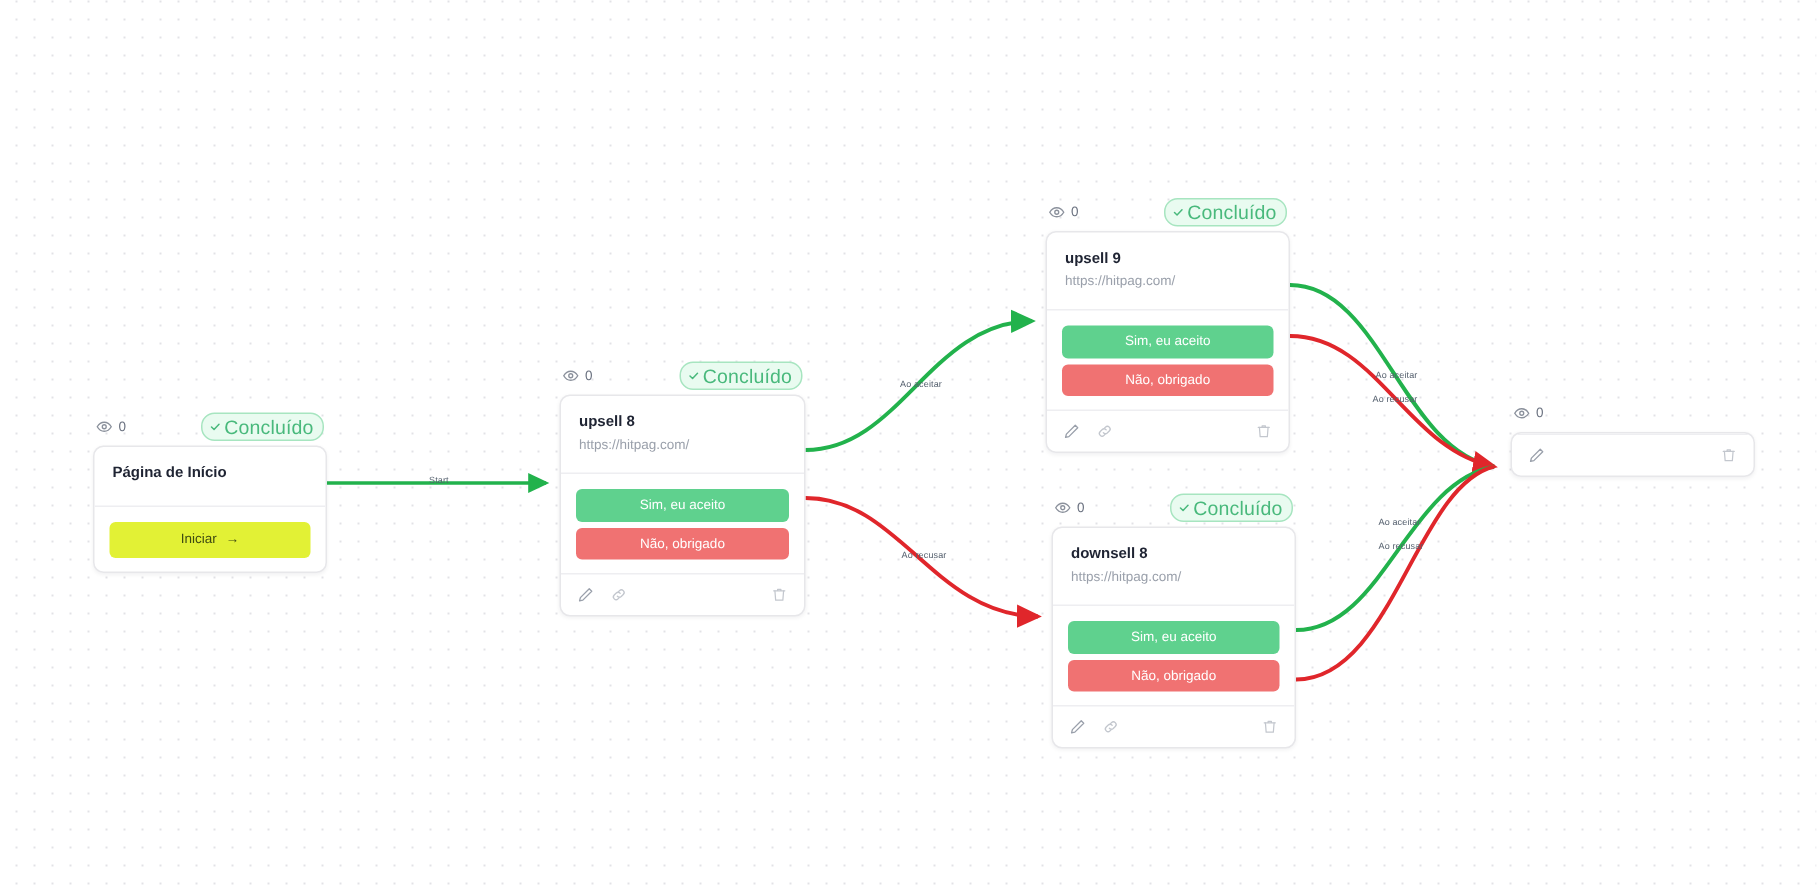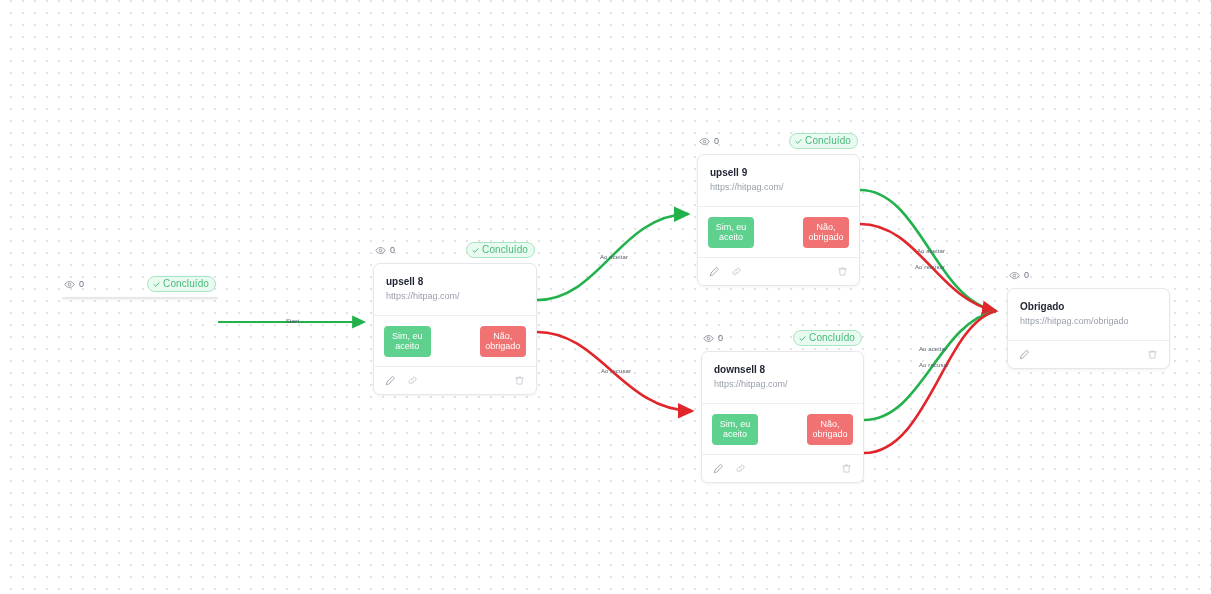--- a/index.html
+++ b/index.html
@@ -49,21 +49,21 @@
   .views svg { display: block; }
   .badge {
     display: inline-flex;
     align-items: center;
     gap: 3px;
     border: 1px solid #a7e5c0;
     background: #e9fbf0;
     color: #49b97c;
     border-radius: 9px;
     padding: 2px 6px 2px 5px;
-    font-size: 10px;
+    font-size: 13px;
     line-height: 1;
     letter-spacing: .1px;
     white-space: nowrap;
   }
   .badge svg { display: block; }
 
   .node-card {
     background: #ffffff;
     border: 1px solid #e7e7ea;
     border-radius: 7px;
@@ -81,38 +81,38 @@
   .node-url {
     font-size: 9px;
     color: #9aa0ab;
     line-height: 1.3;
     word-break: break-all;
   }
   .node-actions-sec {
     border-top: 1px solid #eeeef1;
     padding: 10px 10px 9px 10px;
     display: flex;
-    flex-direction: row;
-    gap: 22px;
+    flex-direction: column;
+    gap: 4px;
   }
   .opt-btn {
     display: block;
     width: 100%;
     text-align: center;
     border: none;
     border-radius: 4px;
     padding: 6px 4px;
     font-size: 9px;
     color: #ffffff;
     font-family: "Liberation Sans", sans-serif;
     cursor: pointer;
     line-height: 1.1;
   }
   .opt-accept { background: #5fd18e; }
-  .opt-decline { background: #f07272; margin-left: 27px; }
+  .opt-decline { background: #f07272; }
 
   .node-footer {
     border-top: 1px solid #eeeef1;
     height: 28px;
     display: flex;
     align-items: center;
     padding: 0 11px;
     gap: 11px;
   }
   .fspacer { flex: 1 1 auto; }
@@ -197,20 +197,29 @@
       </div>
       <div class="badge">
         <svg width="7" height="7" viewBox="0 0 14 14" fill="none" stroke="#49b97c" stroke-width="2" stroke-linecap="round" stroke-linejoin="round">
           <path d="M2 7.4 L5.4 10.6 L12 3.6"></path>
         </svg>
         <span>Concluído</span>
       </div>
     </div>
 
     <div class="node-card">
+      <div class="node-body">
+        <div class="node-title">Página de Início</div>
+      </div>
+      <div class="node-actions-sec">
+        <button class="start-btn">
+          <span>Iniciar</span>
+          <span>→</span>
+        </button>
+      </div>
     </div>
   </div>
 
   <div class="node-wrap" style="left:373px; top:242px; width:164px;">
     <div class="node-head">
       <div class="views">
         <svg width="11" height="11" viewBox="0 0 16 16" fill="none" stroke="#8b919c" stroke-width="1.3">
           <path d="M1.2 8s2.6-4.4 6.8-4.4S14.8 8 14.8 8s-2.6 4.4-6.8 4.4S1.2 8 1.2 8z"></path>
           <circle cx="8" cy="8" r="1.9"></circle>
         </svg>
@@ -359,24 +368,20 @@
       <div class="views">
         <svg width="11" height="11" viewBox="0 0 16 16" fill="none" stroke="#8b919c" stroke-width="1.3">
           <path d="M1.2 8s2.6-4.4 6.8-4.4S14.8 8 14.8 8s-2.6 4.4-6.8 4.4S1.2 8 1.2 8z"></path>
           <circle cx="8" cy="8" r="1.9"></circle>
         </svg>
         <span>0</span>
       </div>
     </div>
 
     <div class="node-card">
-      <div class="node-body">
-        <div class="node-title">Obrigado</div>
-        <div class="node-url">https://hitpag.com/obrigado</div>
-      </div>
       <div class="node-footer">
         <span class="ficon">
           <svg width="11" height="11" viewBox="0 0 16 16" fill="none" stroke="#9aa0ab" stroke-width="1.3" stroke-linecap="round" stroke-linejoin="round">
             <path d="M11.4 2.2 13.8 4.6 5.2 13.2 2 14l.8-3.2z"></path>
           </svg>
         </span>
         <span class="fspacer"></span>
         <span class="ficon">
           <svg width="11" height="11" viewBox="0 0 16 16" fill="none" stroke="#c3c7ce" stroke-width="1.2" stroke-linecap="round" stroke-linejoin="round">
             <path d="M2.6 4.2h10.8M6.4 4.2V2.8h3.2v1.4"></path>

